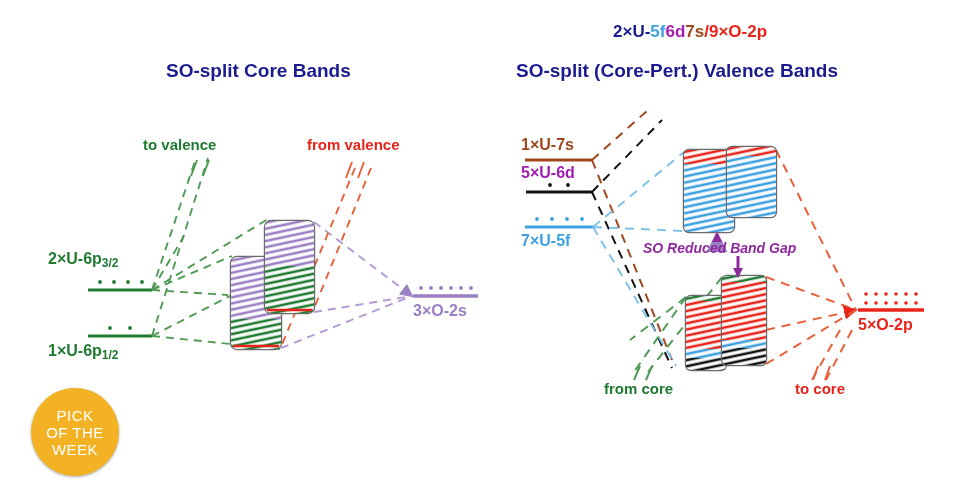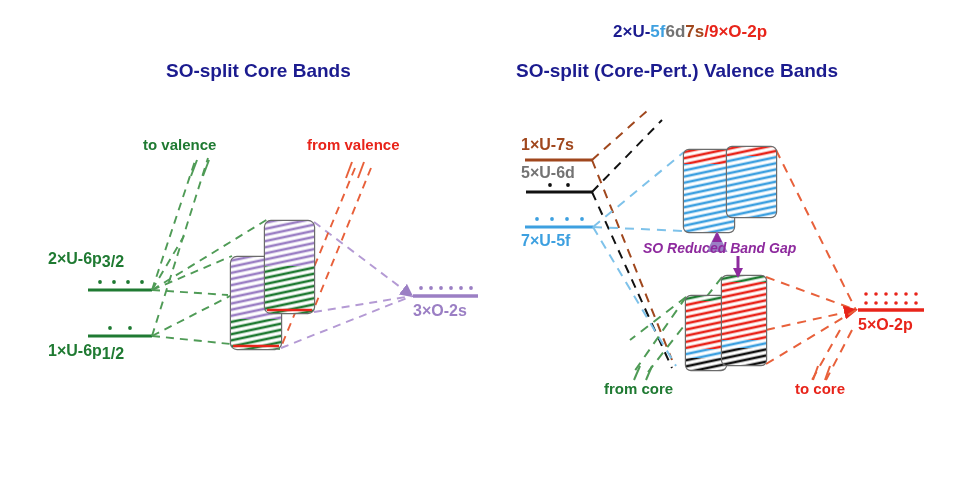--- a/index.html
+++ b/index.html
@@ -5,27 +5,27 @@
   html,body{margin:0;padding:0;background:#ffffff;}
   body{width:960px;height:480px;overflow:hidden;font-family:"Liberation Sans",sans-serif;}
   #stage{position:relative;width:960px;height:480px;background:#fff;}
   svg.layer{position:absolute;left:0;top:0;width:960px;height:480px;}
   .t{position:absolute;white-space:nowrap;font-family:"Liberation Sans",sans-serif;font-weight:bold;}
   .hdr-sub{font-size:19px;color:#1b1b8f;}
   .hdr-top{font-size:17px;}
   .title{font-size:28px;color:#1b1b8f;}
   .lbl{font-size:16px;}
   .lbl-sm{font-size:15px;}
-  .sub{font-size:16px;vertical-align:-3px;}
+  .sub{font-size:12px;vertical-align:-3px;}
   .grn{color:#1f7a32;}
   .pur{color:#9b7fc4;}
   .red{color:#e8241a;}
   .blu{color:#3da0e0;}
   .brn{color:#a0471d;}
-  .blk{color:#737373;}
+  .blk{color:#a21caf;}
   .dblu{color:#1b1b8f;}
   .gapnote{font-size:14px;font-style:italic;font-weight:bold;color:#8e2a9e;}
   #badge{position:absolute;left:31px;top:388px;width:88px;height:88px;border-radius:50%;
          background:#f2b223;box-shadow:0 1px 3px rgba(0,0,0,.35);
          display:flex;flex-direction:column;align-items:center;justify-content:center;
          color:#fff;font-size:15px;font-weight:normal;line-height:17px;letter-spacing:.5px;}
   #badge span{display:block;text-align:center;}
 </style>
 </head>
 <body>
@@ -275,14 +275,19 @@
   <div class="t lbl blk" style="left:521px;top:164px;">5×U-6d</div>
   <div class="t lbl blu" style="left:521px;top:232px;">7×U-5f</div>
   <div class="t lbl red" style="left:858px;top:316px;">5×O-2p</div>
 
   <div class="t gapnote" style="left:643px;top:240px;">SO Reduced Band Gap</div>
 
   <div class="t lbl-sm grn" style="left:604px;top:380px;text-align:center;">from core</div>
   <div class="t lbl-sm red" style="left:795px;top:380px;">to core</div>
 
 
+  <div id="badge">
+    <span>PICK</span>
+    <span>OF THE</span>
+    <span>WEEK</span>
+  </div>
 
 </div>
 
 </body></html>

